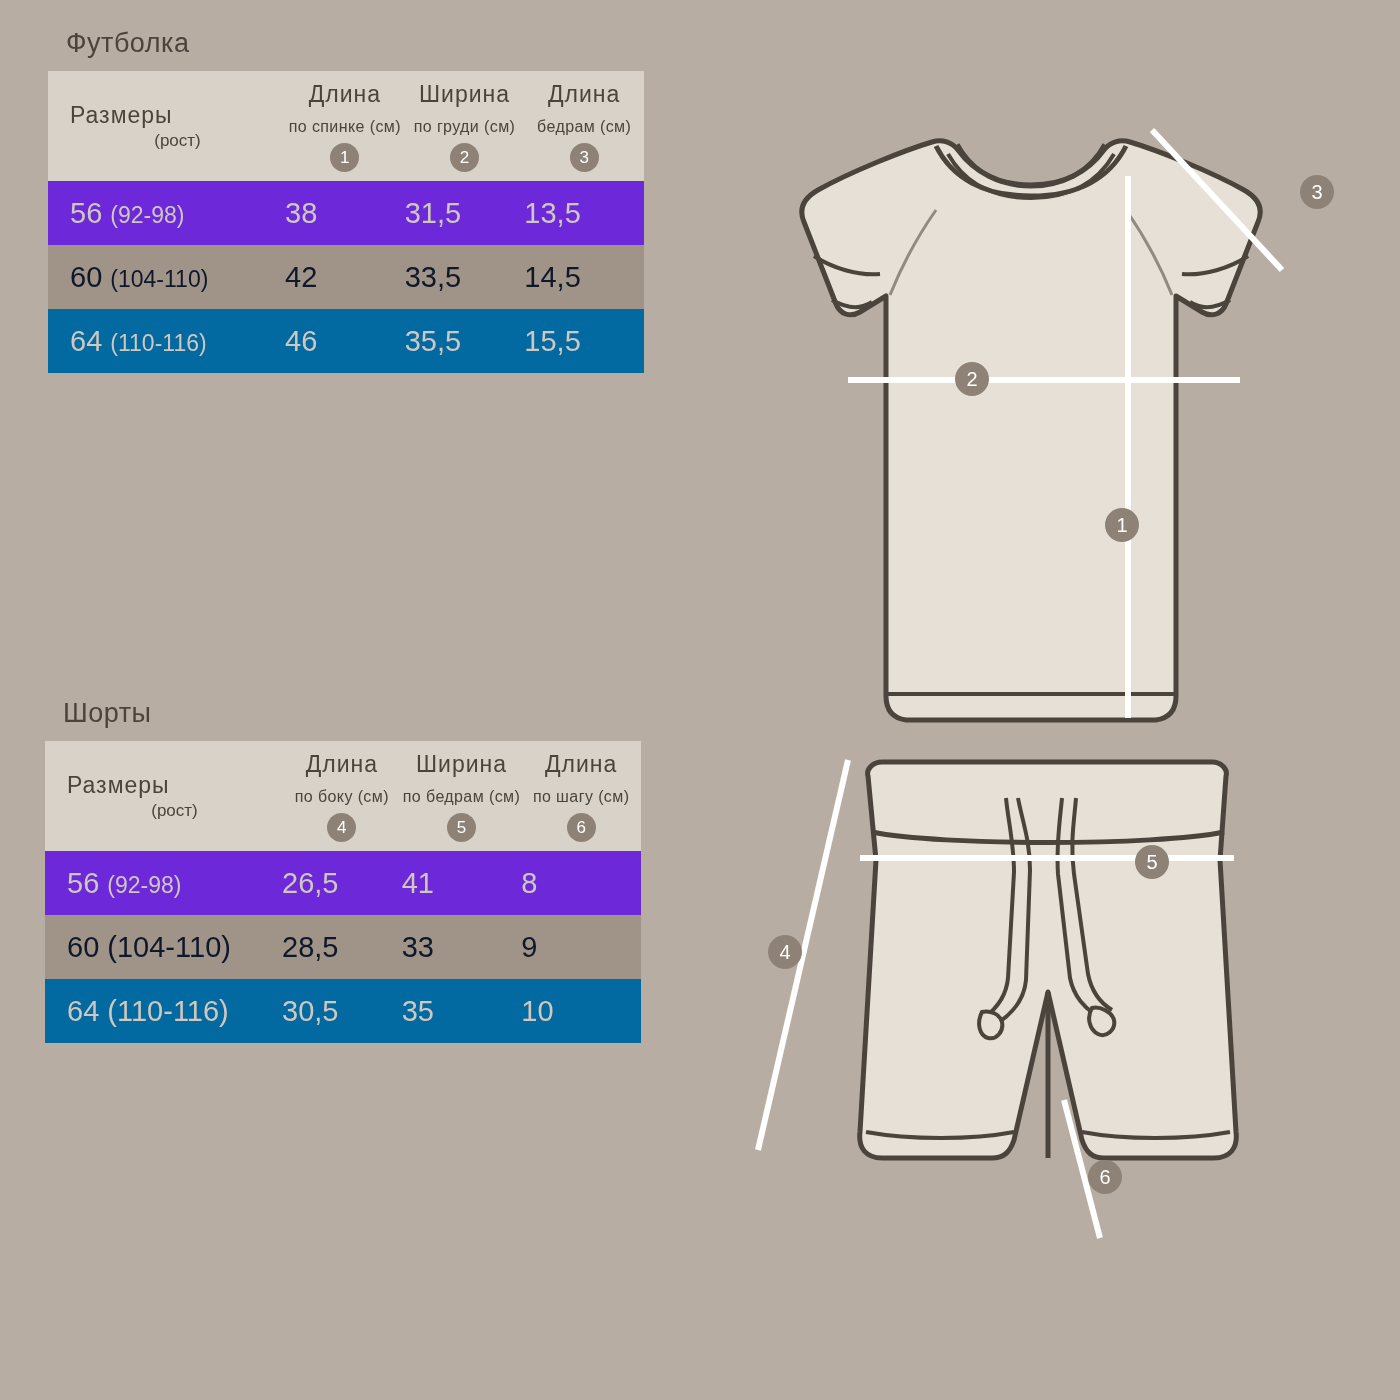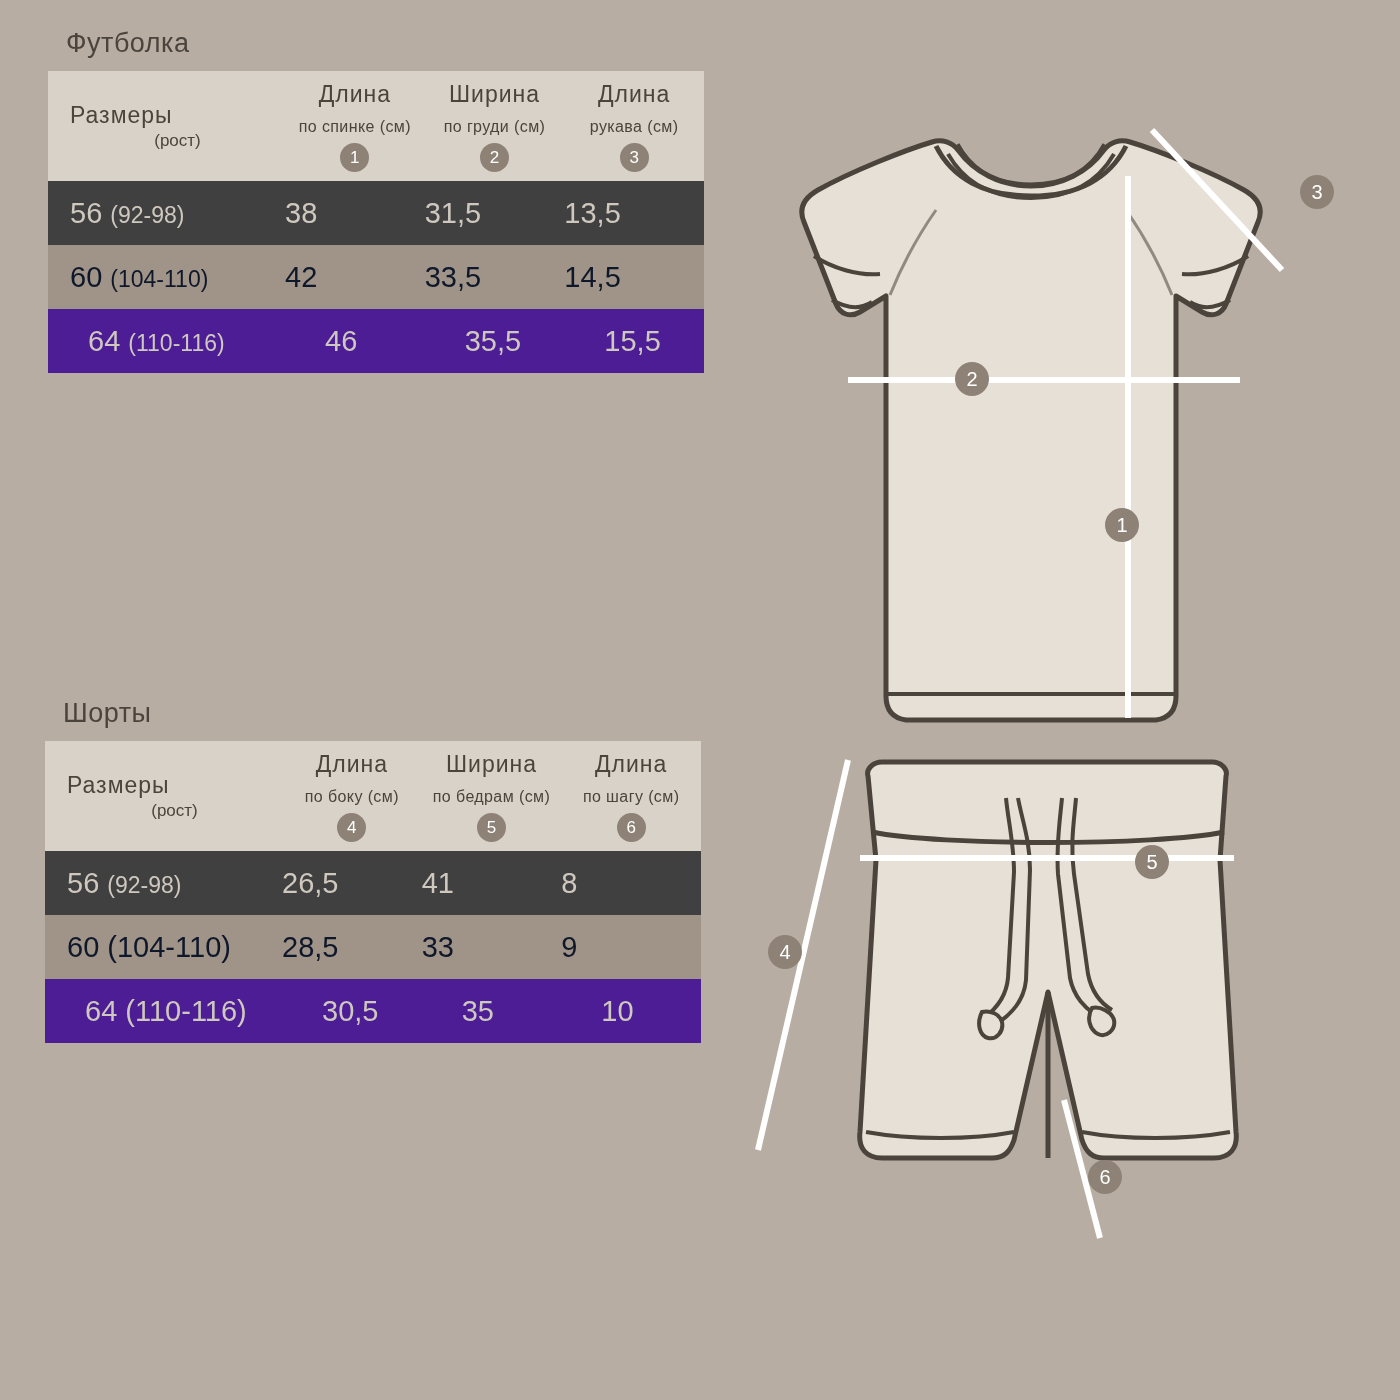--- a/index.html
+++ b/index.html
@@ -28,21 +28,21 @@
 
   .table-title {
     font-size: 27px;
     color: #4b443d;
     letter-spacing: .5px;
     margin: 0 0 12px 18px;
     font-weight: 400;
   }
   table {
     border-collapse: collapse;
-    width: 656px;
+    width: 596px;
     table-layout: fixed;
   }
   th, td {
     padding: 0;
     margin: 0;
   }
   
   .hdr-row th {
     background: #d9d2c8;
     height: 110px;
@@ -91,23 +91,23 @@
     font-size: 29px;
     vertical-align: middle;
   }
   tbody td.first {
     text-align: left;
     padding-left: 22px;
   }
   tbody td.first .small {
     font-size: 23px;
   }
-  tr.row-a td { background: #404040; color: #cfc8bf; }
+  tr.row-a td { background: #6d28d9; color: #cfc8bf; }
   tr.row-b td { background: #9f9487; color: #0f172a; }
-  tr.row-c td { background: #4c1d95; color: #cfc8bf; padding-left: 40px; }
+  tr.row-c td { background: #0369a1; color: #cfc8bf; }
 
   
   .art {
     position: absolute;
   }
   #tshirt-art { left: 700px; top: 90px; width: 680px; height: 680px; }
   #shorts-art { left: 700px; top: 740px; width: 680px; height: 530px; }
 
   .num-badge {
     position: absolute;
@@ -141,21 +141,21 @@
             <span class="hdr-sub">по спинке (см)</span>
             <span class="badge">1</span>
           </th>
           <th>
             <span class="hdr-main caps">Ширина</span>
             <span class="hdr-sub">по груди (см)</span>
             <span class="badge">2</span>
           </th>
           <th>
             <span class="hdr-main caps">Длина</span>
-            <span class="hdr-sub">рукава (см)</span>
+            <span class="hdr-sub">бедрам (см)</span>
             <span class="badge">3</span>
           </th>
         </tr>
       </thead>
       <tbody>
         <tr class="row-a">
           <td class="first">
             <span>56</span>
             <span class="small">(92-98)</span>
           </td>

